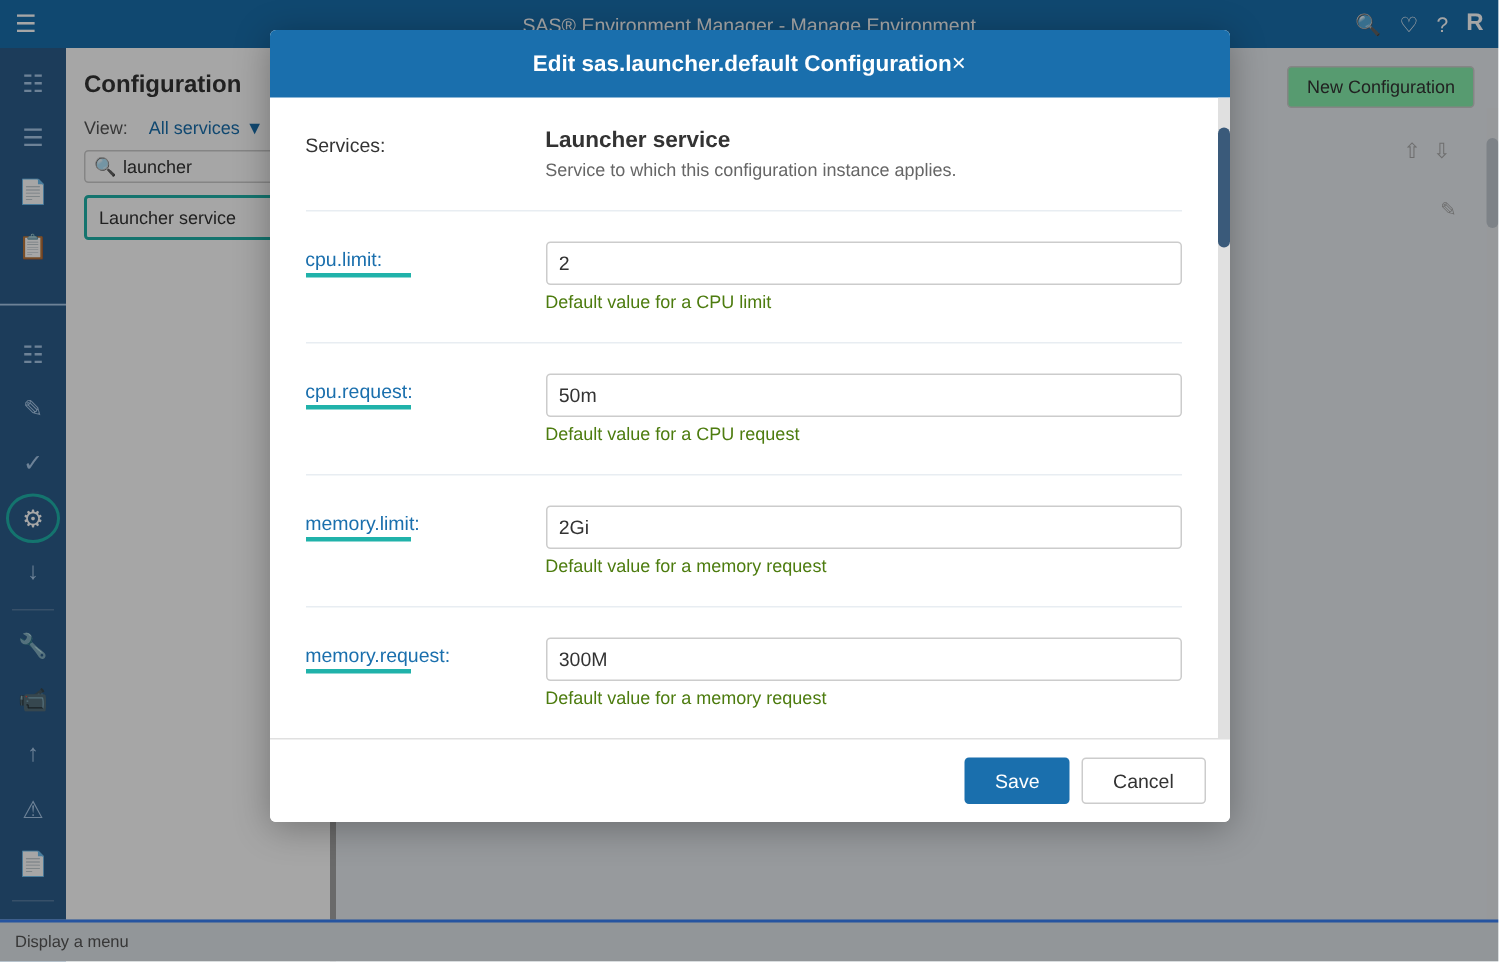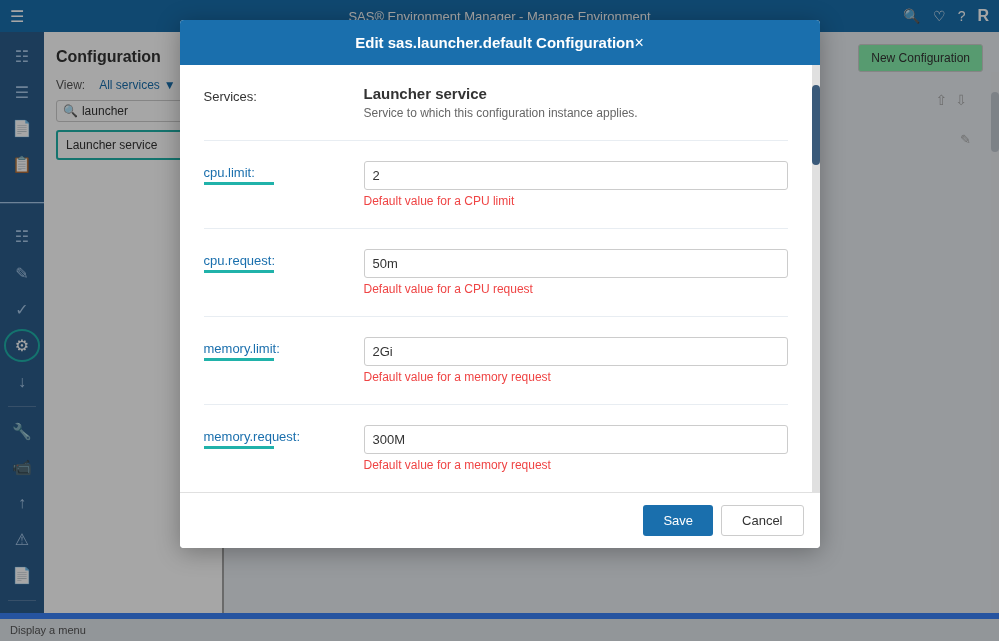--- a/index.html
+++ b/index.html
@@ -84,21 +84,21 @@
       width: 28px;
       height: 1px;
       background: rgba(255,255,255,0.2);
       margin: 4px 0;
     }
 
     
     .config-panel {
       width: 180px;
       background: #fff;
-      border-right: 2px solid #a3a3a3;
+      border-right: 4px solid #a3a3a3;
       padding: 16px 12px;
       flex-shrink: 0;
     }
     .config-title {
       font-size: 16px;
       font-weight: 600;
       color: #333;
       margin-bottom: 12px;
     }
     .view-label {
@@ -285,21 +285,21 @@
       border: 1px solid #ccc;
       border-radius: 3px;
       padding: 6px 8px;
       font-size: 13px;
       color: #333;
       outline: none;
       background: #fff;
     }
     .field-desc {
       font-size: 12px;
-      color: #ef4444;
+      color: #4d7c0f;
       margin-top: 4px;
     }
 
     
     .modal-footer {
       padding: 12px 16px;
       border-top: 1px solid #e0e0e0;
       display: flex;
       justify-content: flex-end;
       gap: 8px;
@@ -326,21 +326,21 @@
     }
 
     
     .bottom-bar {
       position: absolute;
       bottom: 0;
       left: 0;
       right: 0;
       height: 28px;
       background: #e0e6eb;
-      border-top: 6px solid #3b82f6;
+      border-top: 2px solid #3b82f6;
       display: flex;
       align-items: center;
       padding: 0 10px;
       font-size: 11px;
       color: #555;
     }
 
     .inner-layout {
       display: flex;
       flex: 1;

